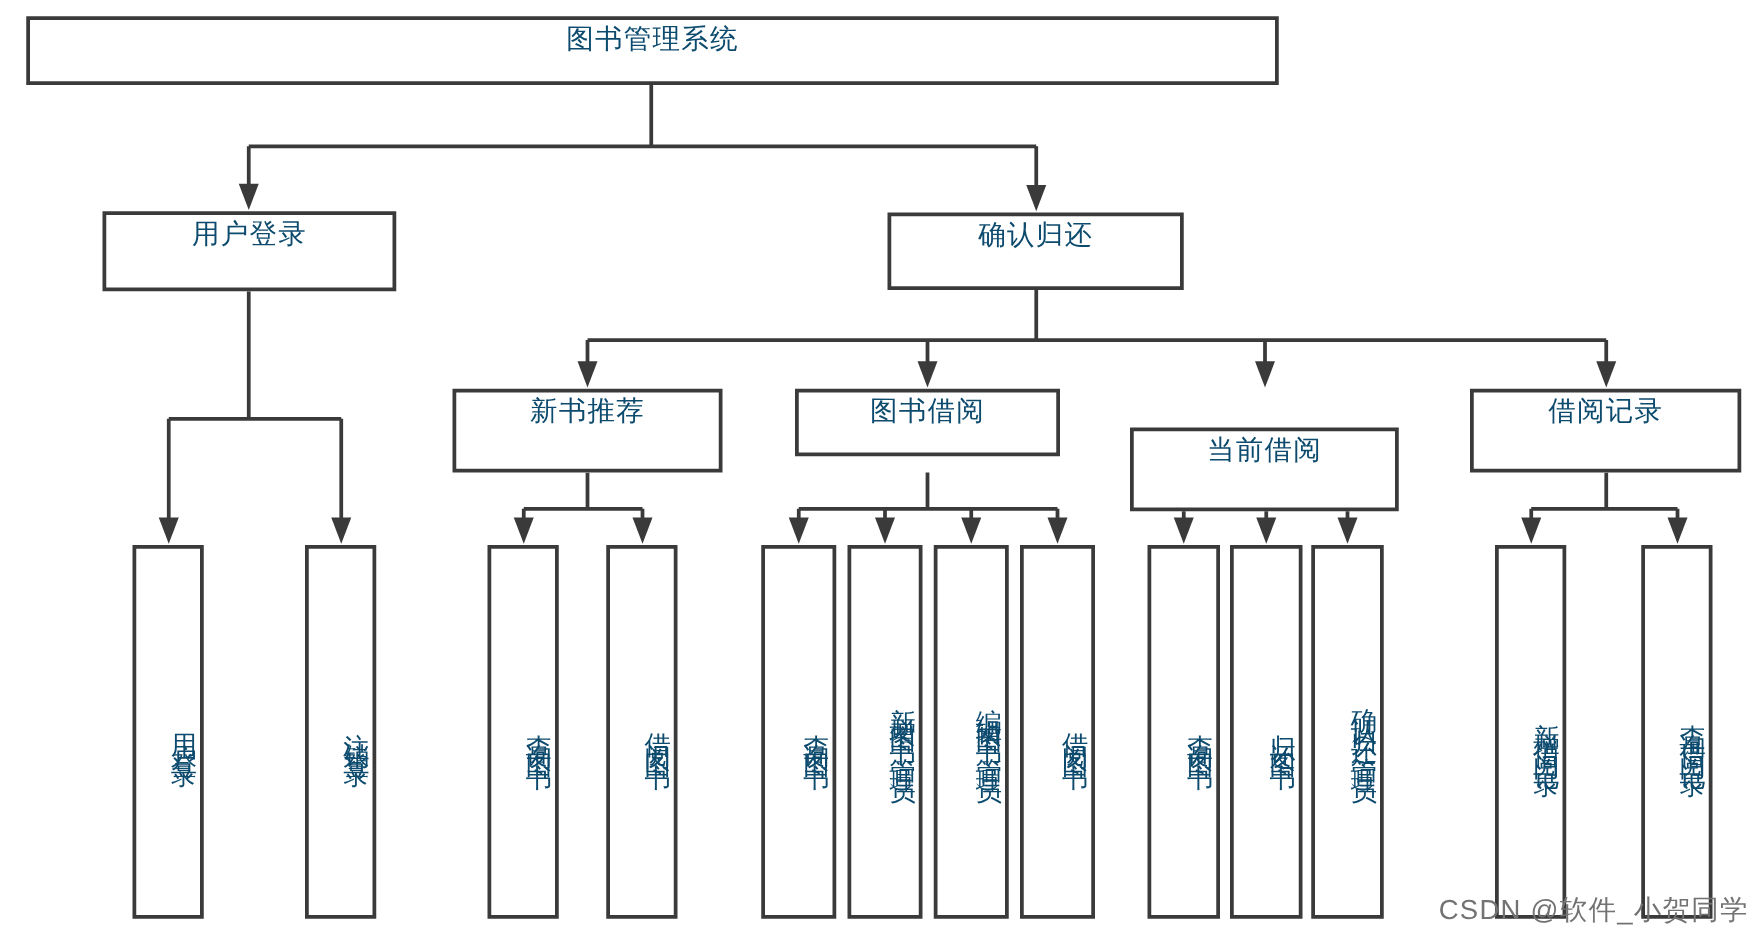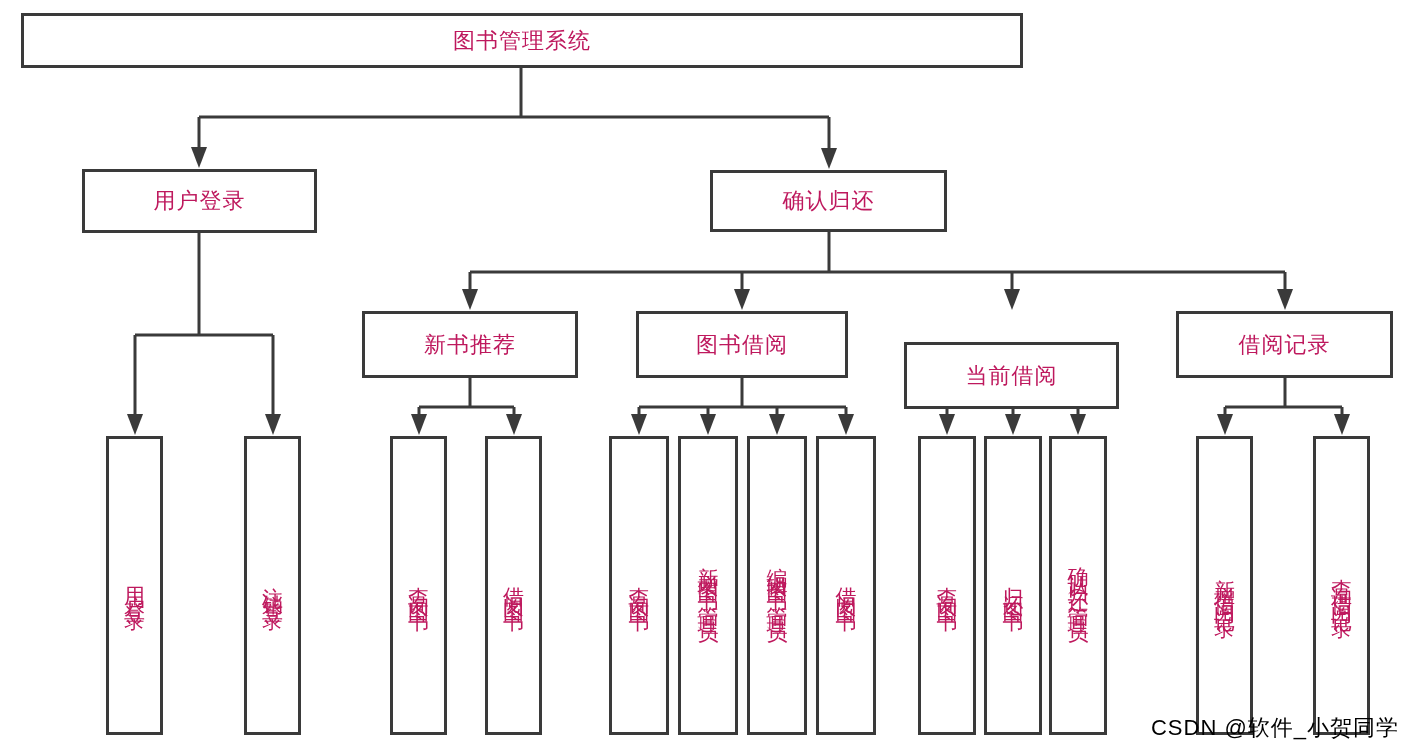--- a/index.html
+++ b/index.html
@@ -4,40 +4,39 @@
 <style>
   html,body{margin:0;padding:0;background:#ffffff;}
   body{font-family:"Liberation Sans","DejaVu Sans",sans-serif;}
   .canvas{position:relative;width:1405px;height:747px;background:#ffffff;overflow:hidden;}
   .connectors{position:absolute;left:0;top:0;width:1405px;height:747px;}
   .box{
     position:absolute;
     box-sizing:border-box;
     border:3px solid #3a3a3a;
     background:#ffffff;
-    color:#be185d;
+    color:#0c4a6e;
     display:flex;
-    align-items:center;
     justify-content:center;
   }
   .hbox{font-size:22px;letter-spacing:1px;}
   .vbox{
     writing-mode:vertical-rl;
     text-orientation:mixed;
     font-size:21px;
     letter-spacing:8px;
     top:436px;
     height:299px;
   }
   .watermark{
     position:absolute;
     right:6px;
     bottom:4px;
     font-size:22px;
-    color:#000000;
+    color:#737373;
     letter-spacing:1px;
     white-space:nowrap;
   }
 </style>
 </head>
 <body>
 
 <div class="canvas">
 
   <svg class="connectors" viewBox="0 0 1405 747" xmlns="http://www.w3.org/2000/svg">
@@ -94,21 +93,21 @@
   <div class="box hbox" style="left:82px;top:169px;width:235px;height:64px;">
     <span>用户登录</span>
   </div>
   <div class="box hbox" style="left:710px;top:170px;width:237px;height:62px;">
     <span>确认归还</span>
   </div>
 
   <div class="box hbox" style="left:362px;top:311px;width:216px;height:67px;">
     <span>新书推荐</span>
   </div>
-  <div class="box hbox" style="left:636px;top:311px;width:212px;height:67px;">
+  <div class="box hbox" style="left:636px;top:311px;width:212px;height:54px;">
     <span>图书借阅</span>
   </div>
   <div class="box hbox" style="left:904px;top:311px;width:215px;height:67px;margin-top:31px;">
     <span>当前借阅</span>
   </div>
   <div class="box hbox" style="left:1176px;top:311px;width:217px;height:67px;">
     <span>借阅记录</span>
   </div>
 
   <div class="box vbox" style="left:106px;width:57px;">

